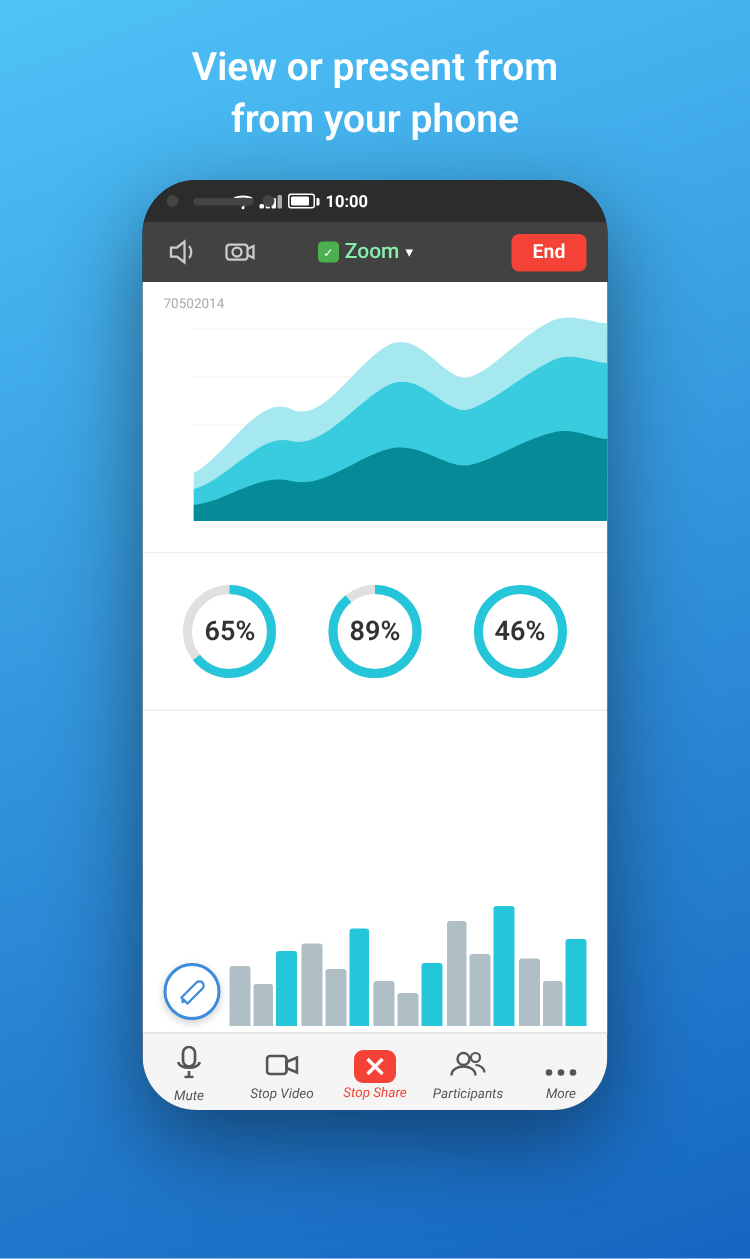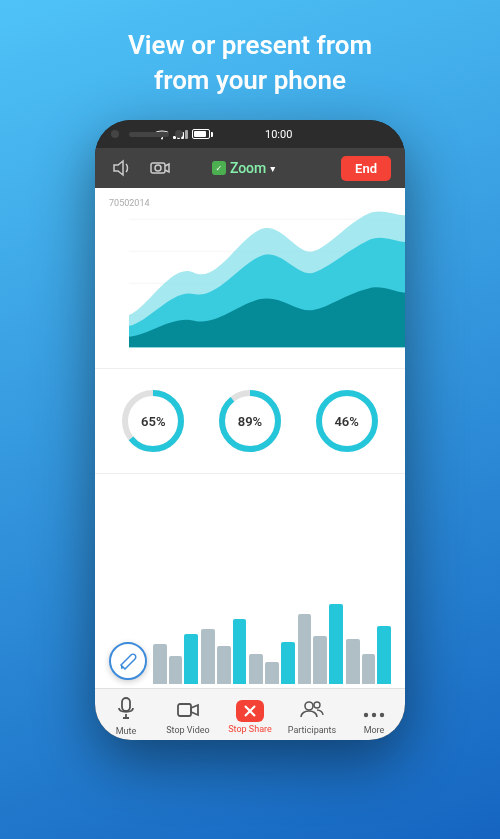--- a/index.html
+++ b/index.html
@@ -83,23 +83,22 @@
     .status-bar {
       display: flex;
       align-items: center;
       gap: 4px;
       color: white;
       font-size: 10px;
     }
 
     .status-time {
       font-size: 11px;
-      font-weight: 400;
+      font-weight: 700;
       color: white;
-      margin-left: 48px;
     }
 
     
     .signal-bars {
       display: flex;
       align-items: flex-end;
       gap: 1px;
       height: 10px;
     }
     .signal-bar {
@@ -254,21 +253,21 @@
       position: relative;
       width: 72px;
       height: 72px;
     }
 
     .donut-label {
       position: absolute;
       top: 50%;
       left: 50%;
       transform: translate(-50%, -50%);
-      font-size: 13px;
+      font-size: 18px;
       font-weight: 600;
       color: #333;
     }
 
     
     .bar-chart-area {
       flex: 1;
       padding: 10px 14px 0 14px;
       background: white;
       display: flex;
@@ -298,20 +297,21 @@
     }
 
     
     .bottom-nav {
       background: #f5f5f5;
       height: 56px;
       display: flex;
       align-items: center;
       justify-content: space-between;
       border-top: 1px solid #e0e0e0;
+      font-style: italic;
     }
 
     .nav-item {
       display: flex;
       flex-direction: column;
       align-items: center;
       gap: 2px;
       flex: 1;
     }
 

